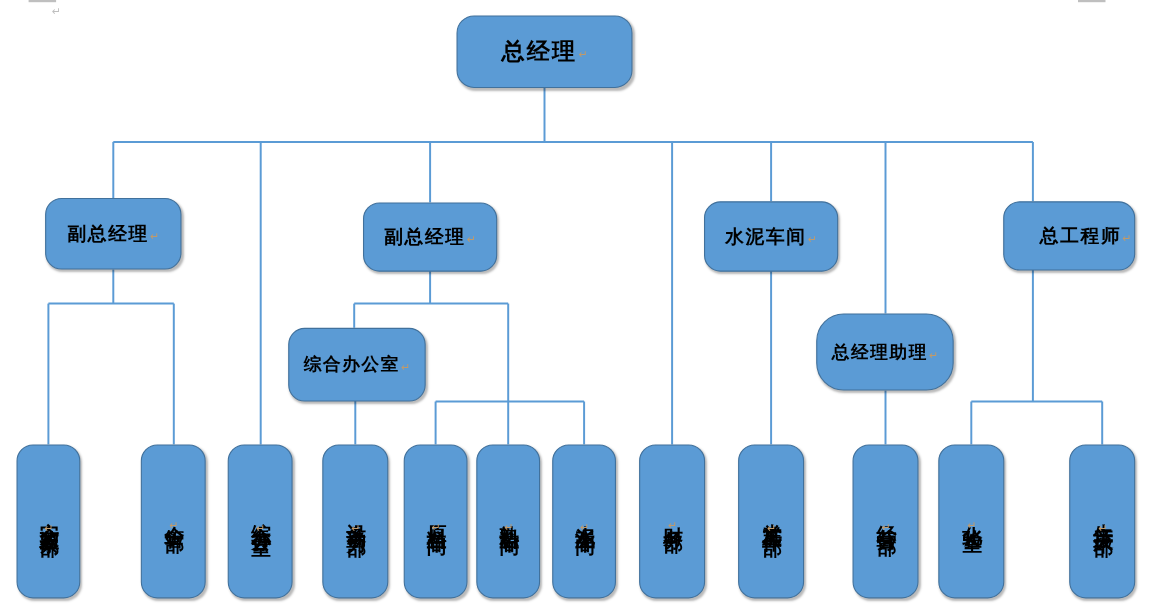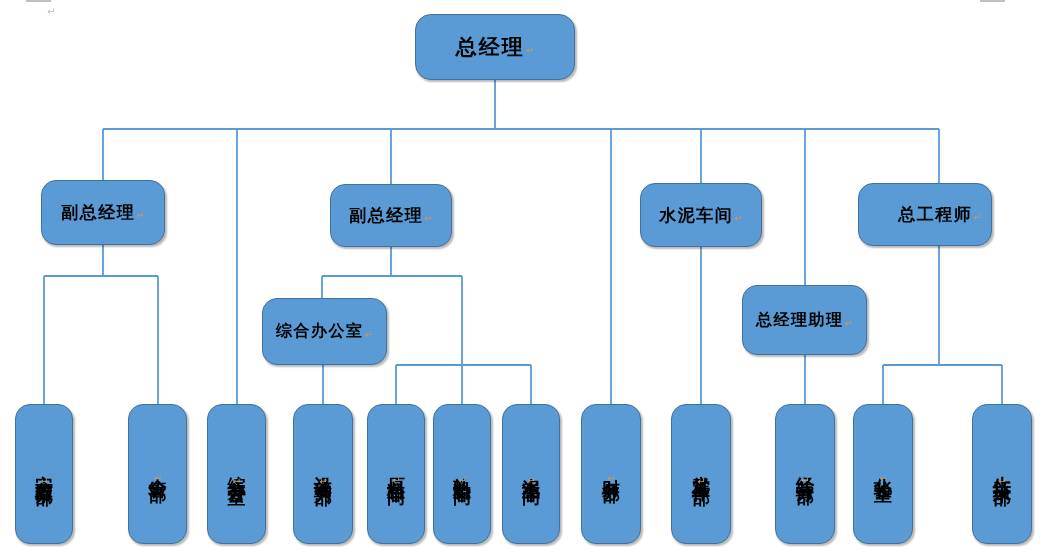--- a/index.html
+++ b/index.html
@@ -93,30 +93,30 @@
       <span class="mark">↵</span>
   </div>
   <div class="node h" style="left:330px;top:184px;width:122px;height:63px;">
     <span>副总经理</span>
       <span class="mark">↵</span>
   </div>
   <div class="node h" style="left:640px;top:183px;width:122px;height:64px;">
     <span>水泥车间</span>
       <span class="mark">↵</span>
   </div>
-  <div class="node h" style="left:858px;top:183px;width:134px;height:63px;padding-left:30px;">
+  <div class="node h" style="left:912px;top:183px;width:120px;height:63px;padding-left:30px;">
     <span>总工程师</span>
       <span class="mark">↵</span>
   </div>
 
   <div class="node h" style="left:262px;top:298px;width:125px;height:67px;font-size:16px;">
     <span>综合办公室</span>
       <span class="mark">↵</span>
   </div>
-  <div class="node h" style="left:742px;top:285px;width:125px;height:70px;font-size:16px;">
+  <div class="node h" style="left:742px;top:285px;width:125px;height:70px;font-size:16px;border-radius:25px;">
     <span>总经理助理</span>
       <span class="mark">↵</span>
   </div>
 
   <div class="node v" style="left:15px;top:404px;width:58px;height:140px;">
     <span class="vtext"><span>安全监察部</span><span class="mark">↵</span></span>
   </div>
   <div class="node v" style="left:128px;top:404px;width:59px;height:140px;">
     <span class="vtext"><span>企管部</span><span class="mark">↵</span></span>
   </div>

